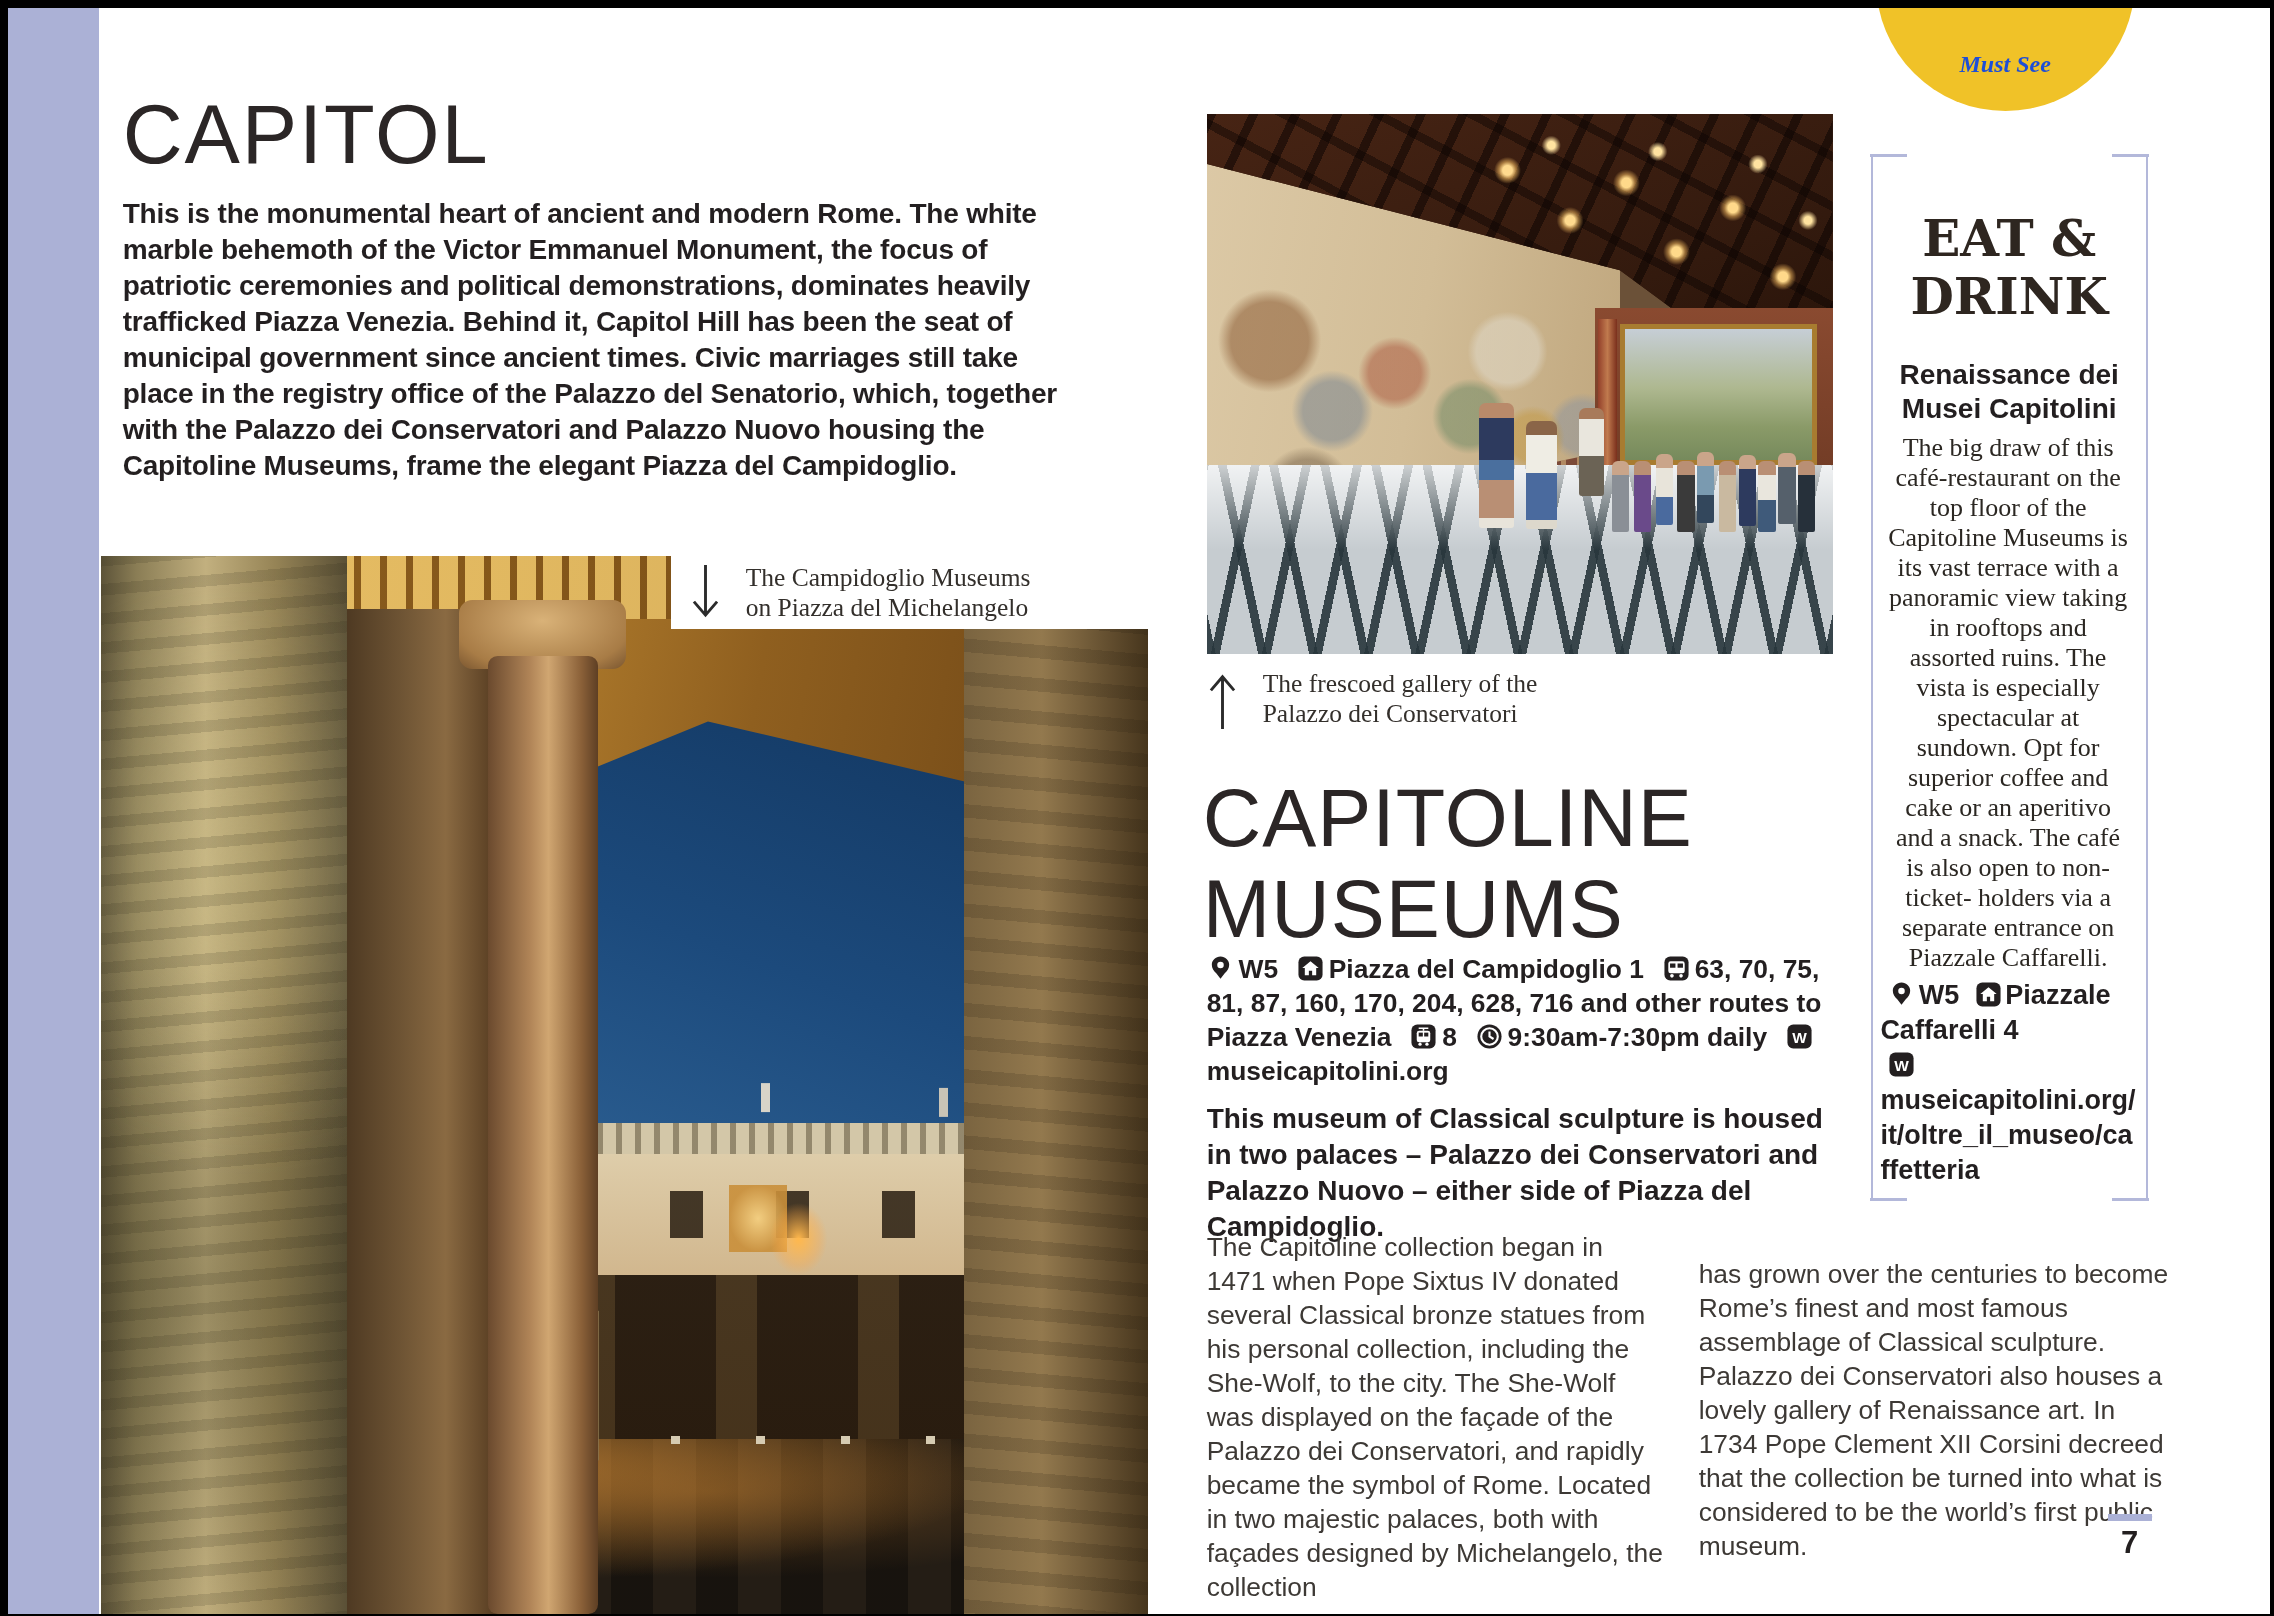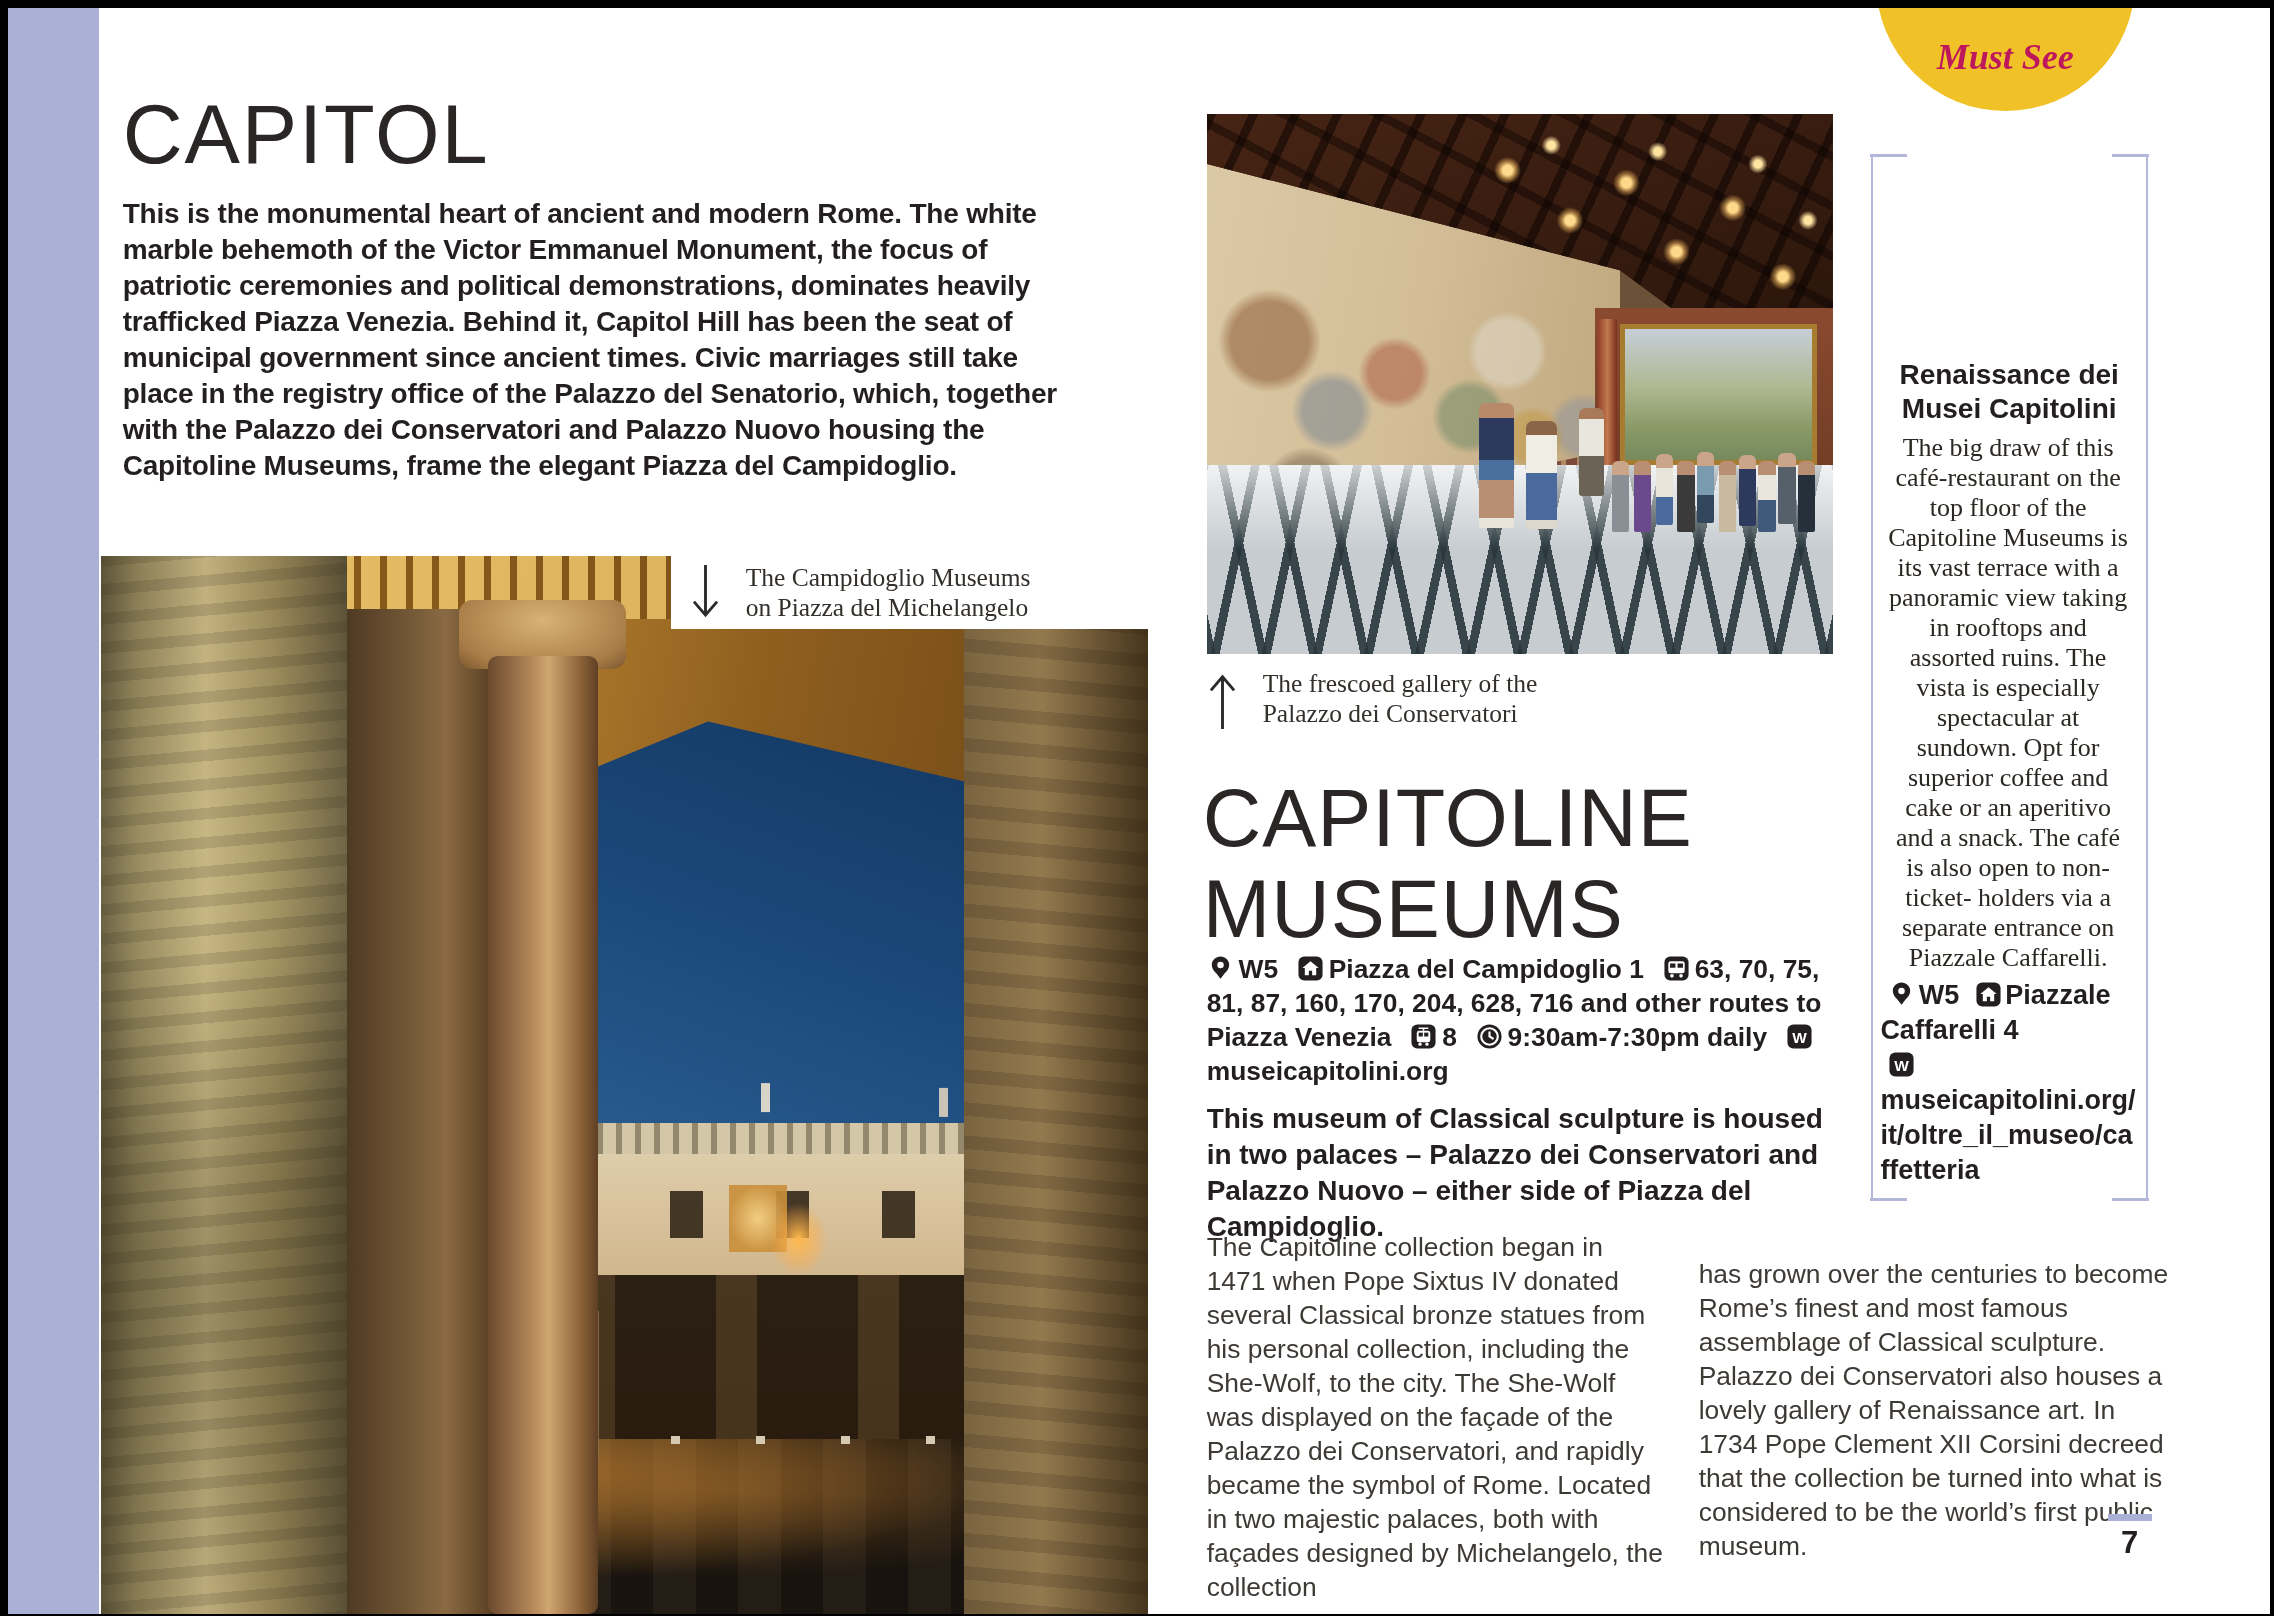--- a/index.html
+++ b/index.html
@@ -53,21 +53,21 @@
             font-family:"Liberation Serif",serif;font-size:26px;line-height:30px;color:#2b2722;}
   .box-info{position:absolute;left:7.7px;top:824px;width:256px;margin:0;
             font-weight:700;font-size:27px;line-height:35px;color:#231f20;overflow-wrap:break-word;}
   .box-info .ico{margin:0 3.8px 0 7.7px;}
 
   
   .badge{position:absolute;left:1868px;top:-156px;width:259px;height:259px;border-radius:50%;
          background:#f0c228;}
   .badge span{position:absolute;left:0;bottom:33px;width:100%;text-align:center;
               font-family:"Liberation Serif",serif;font-style:italic;font-weight:600;
-              font-size:36px;color:#be185d;}
+              font-size:24px;color:#1d4ed8;}
   .pageno{position:absolute;left:2092px;top:1506px;width:60px;text-align:center;}
   .pageno .bar{width:44px;height:7.7px;background:#abb1d6;margin:0 auto 3.8px auto;}
   .pageno span{font-weight:700;font-size:31px;color:#231f20;}
 
   
   .photo-left{position:absolute;left:93px;top:548px;width:1047px;bottom:0;overflow:hidden;background:#1d3c66;}
   .pl{position:absolute;}
   .pl-sky{inset:0;background:linear-gradient(200deg,#0d2c51 0%,#1c4a7c 38%,#2f6396 62%,#3f709f 78%,#4a77a4 100%);}
   .pl-facade{left:22%;right:13%;top:56.5%;height:30%;
      background:linear-gradient(180deg,#decdaa 0%,#cfb389 45%,#b08a58 100%);}
@@ -317,20 +317,24 @@
 
   <p class="lead">This museum of Classical sculpture is housed in two palaces – Palazzo dei Conservatori and Palazzo Nuovo – either side of Piazza del Campidoglio.</p>
   <p class="col col1">The Capitoline collection began in 1471 when Pope Sixtus IV donated several Classical bronze statues from his personal collection, including the She-Wolf, to the city. The She-Wolf was displayed on the façade of the Palazzo dei Conservatori, and rapidly became the symbol of Rome. Located in two majestic palaces, both with façades designed by Michelangelo, the collection</p>
   <p class="col col2">has grown over the centuries to become Rome’s finest and most famous assemblage of Classical sculpture. Palazzo dei Conservatori also houses a lovely gallery of Renaissance art. In 1734 Pope Clement XII Corsini decreed that the collection be turned into what is considered to be the world’s first public museum.</p>
 
   <aside class="box">
     <span class="tick tl"></span>
     <span class="tick tr"></span>
     <span class="tick bl"></span>
     <span class="tick br"></span>
+    <h3 class="box-head">
+      <span>EAT &amp;</span><br>
+      <span>DRINK</span>
+    </h3>
     <p class="venue">
       <span>Renaissance dei</span><br>
       <span>Musei Capitolini</span>
     </p>
     <p class="box-body">The big draw of this café-restaurant on the top floor of the Capitoline Museums is its vast terrace with a panoramic view taking in rooftops and assorted ruins. The vista is especially spectacular at sundown. Opt for superior coffee and cake or an aperitivo and a snack. The café is also open to non-ticket- holders via a separate entrance on Piazzale Caffarelli.</p>
     <p class="box-info">
       <span class="ico first"><svg viewBox="0 0 28 28">
               <path fill="#231f20" d="M14 1.5c-5 0-9 3.8-9 8.6 0 3.6 2 6.3 4.6 8.9L14 24.5l4.4-5.5c2.6-2.6 4.6-5.3 4.6-8.9 0-4.8-4-8.6-9-8.6z"></path>
               <circle cx="14" cy="10.3" r="3.4" fill="#fff"></circle>
             </svg></span><span>W5</span>

